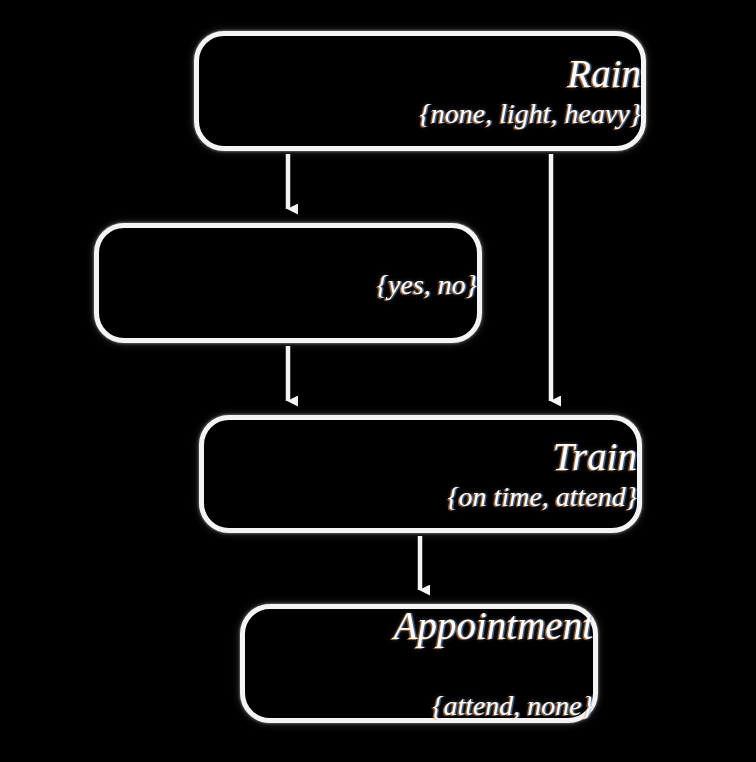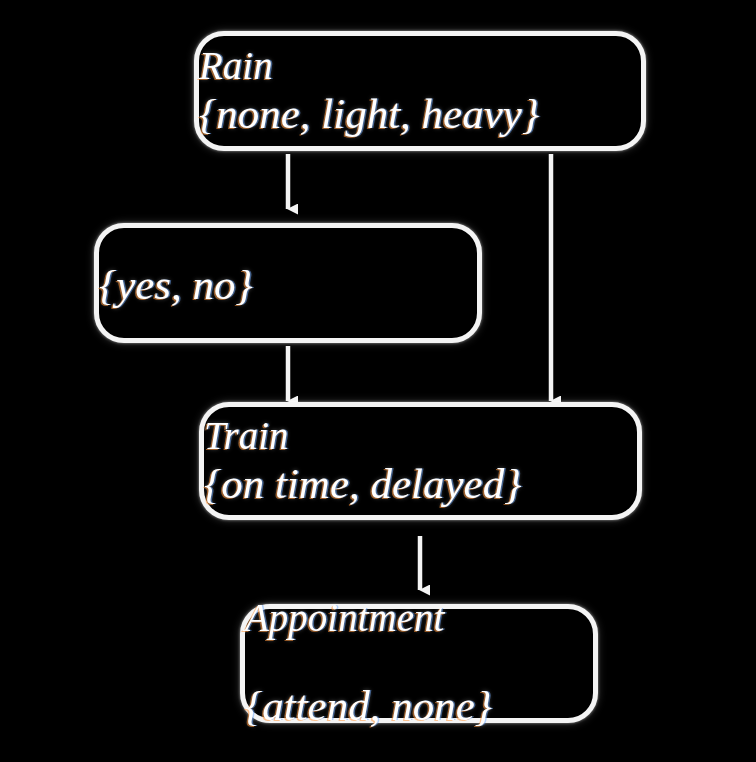--- a/index.html
+++ b/index.html
@@ -18,44 +18,44 @@
 
   
   .node {
     position: absolute;
     box-sizing: border-box;
     border: 5px solid #f4f4f4;
     border-radius: 30px;
     background: #000000;
     display: flex;
     flex-direction: column;
-    align-items: flex-start;
+    align-items: flex-end;
     justify-content: center;
     box-shadow: 0 0 3px rgba(255,255,255,0.55),
                 0 0 9px rgba(255,255,255,0.22);
   }
   .node-label,
   .node-states {
     color: #ffffff;
     font-style: italic;
     font-weight: 400;
     line-height: 1.08;
     white-space: nowrap;
     text-align: center;
     text-shadow:
       -1.5px 0.5px 0 rgba(255,150,60,0.55),
        1.5px -0.5px 0 rgba(110,170,255,0.50),
        0 0 4px rgba(255,255,255,0.35);
   }
   .node-label  { font-size: 39px; }
-  .node-states { font-size: 43px; margin-top: 4px; }
+  .node-states { font-size: 28px; margin-top: 4px; }
 
   #node-rain        { left: 194px; top: 31px;  width: 452px; height: 120px; }
   #node-maintenance { left: 94px;  top: 223px; width: 388px; height: 120px; }
-  #node-train       { left: 199px; top: 402px; width: 443px; height: 118px; }
+  #node-train       { left: 199px; top: 415px; width: 443px; height: 118px; }
   #node-appointment { left: 240px; top: 604px; width: 358px; height: 119px; gap: 40px; }
 
   
   #edges {
     position: absolute;
     left: 0;
     top: 0;
     width: 756px;
     height: 762px;
     pointer-events: none;
@@ -86,21 +86,21 @@
     <div class="node-label">Rain</div>
     <div class="node-states">{none, light, heavy}</div>
   </div>
 
   <div class="node" id="node-maintenance">
     <div class="node-states">{yes, no}</div>
   </div>
 
   <div class="node" id="node-train">
     <div class="node-label">Train</div>
-    <div class="node-states">{on time, delayed}</div>
+    <div class="node-states">{on time, attend}</div>
   </div>
 
   <div class="node" id="node-appointment">
     <div class="node-label">Appointment</div>
     <div class="node-states">{attend, none}</div>
   </div>
 
 </div>
 
 </body></html>

